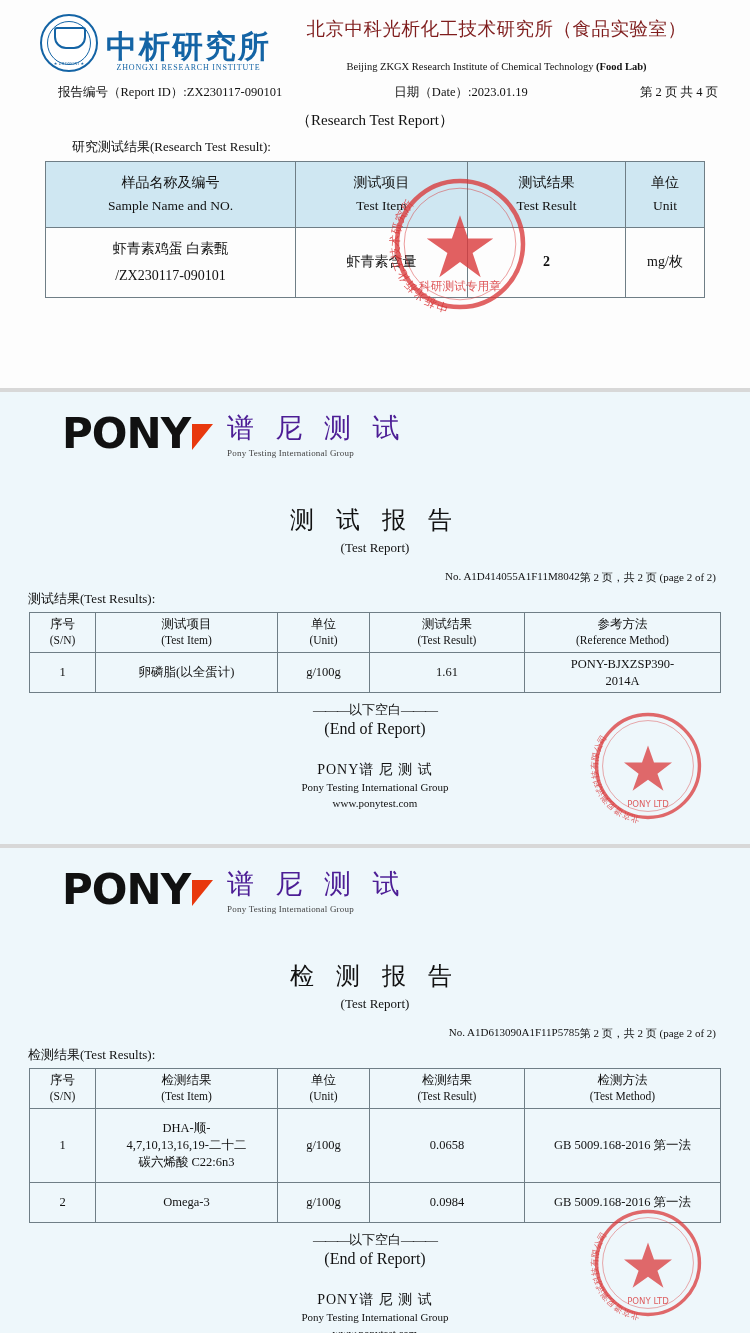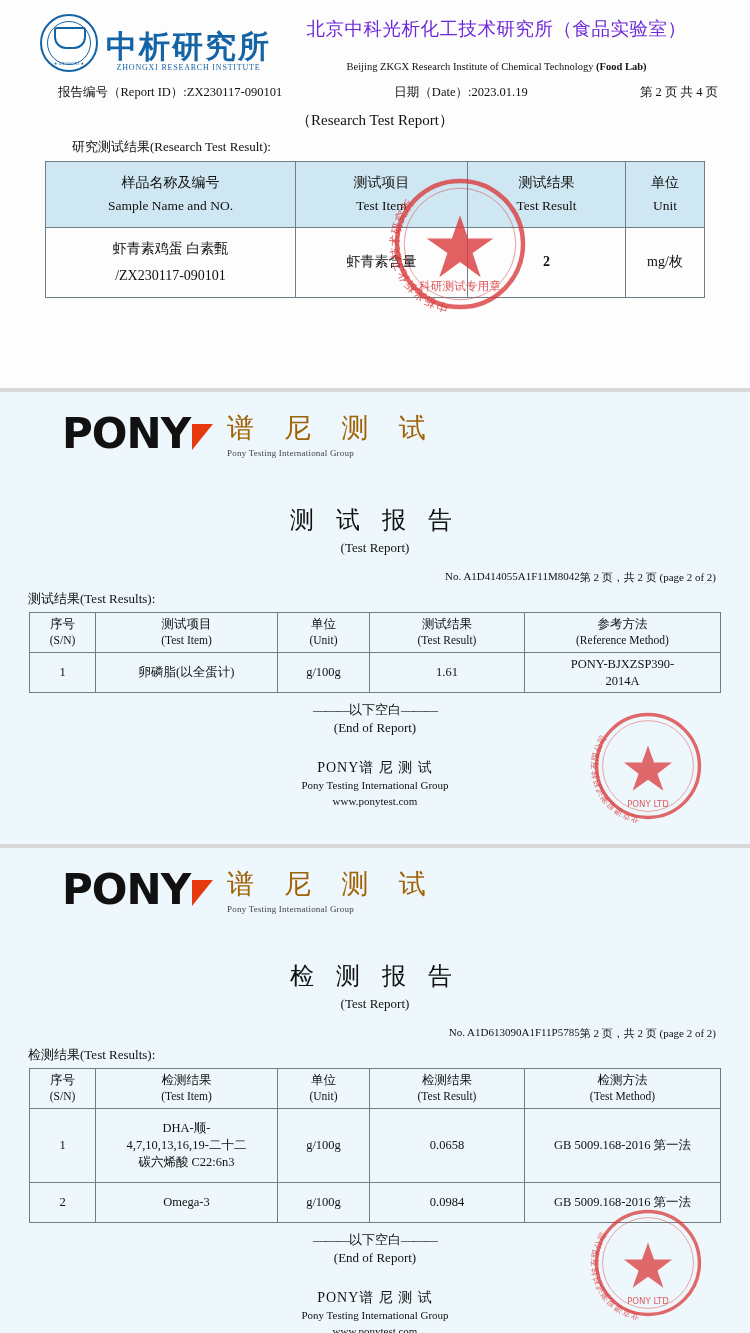--- a/index.html
+++ b/index.html
@@ -76,21 +76,21 @@
     text-align: center;
   }
   .zx-title-block {
     margin-left: 16px;
     text-align: center;
     flex: 1;
   }
   .zx-title-cn {
     font-size: 18.5px;
     letter-spacing: .5px;
-    color: #6d28d9;
+    color: #7f1d1d;
   }
   .zx-title-en {
     font-size: 10.5px;
     color: #111;
     margin-top: 20px;
   }
   .zx-title-en b { font-weight: bold; }
 
   .zx-meta {
     display: flex;
@@ -165,22 +165,22 @@
     border-bottom: 26px solid transparent;
     margin-left: 2px;
     margin-top: 6px;
   }
   .pony-cn {
     margin-left: 14px;
   }
   .pony-cn-top {
     font-size: 27px;
     letter-spacing: 7px;
-    color: #a16207;
-    font-family: Liberation Mono, monospace;
+    color: #4c1d95;
+    font-family: Liberation Sans, sans-serif;
   }
   .pony-cn-sub {
     font-size: 9px;
     color: #444;
     letter-spacing: .2px;
     margin-top: 2px;
   }
 
   .pony-title {
     text-align: center;
@@ -212,21 +212,21 @@
 
   .end-line {
     text-align: center;
     margin-top: 8px;
     font-size: 13px;
     position: relative;
   }
   .end-line .dash { letter-spacing: -1px; }
   .end-line-en {
     text-align: center;
-    font-size: 13px;
+    font-size: 16px;
     margin-top: 1px;
   }
 
   .pony-footer {
     text-align: center;
     font-size: 12.5px;
     margin-top: 22px;
     line-height: 1.45;
   }
   .pony-footer .big { font-size: 14px; letter-spacing: 1px; }

